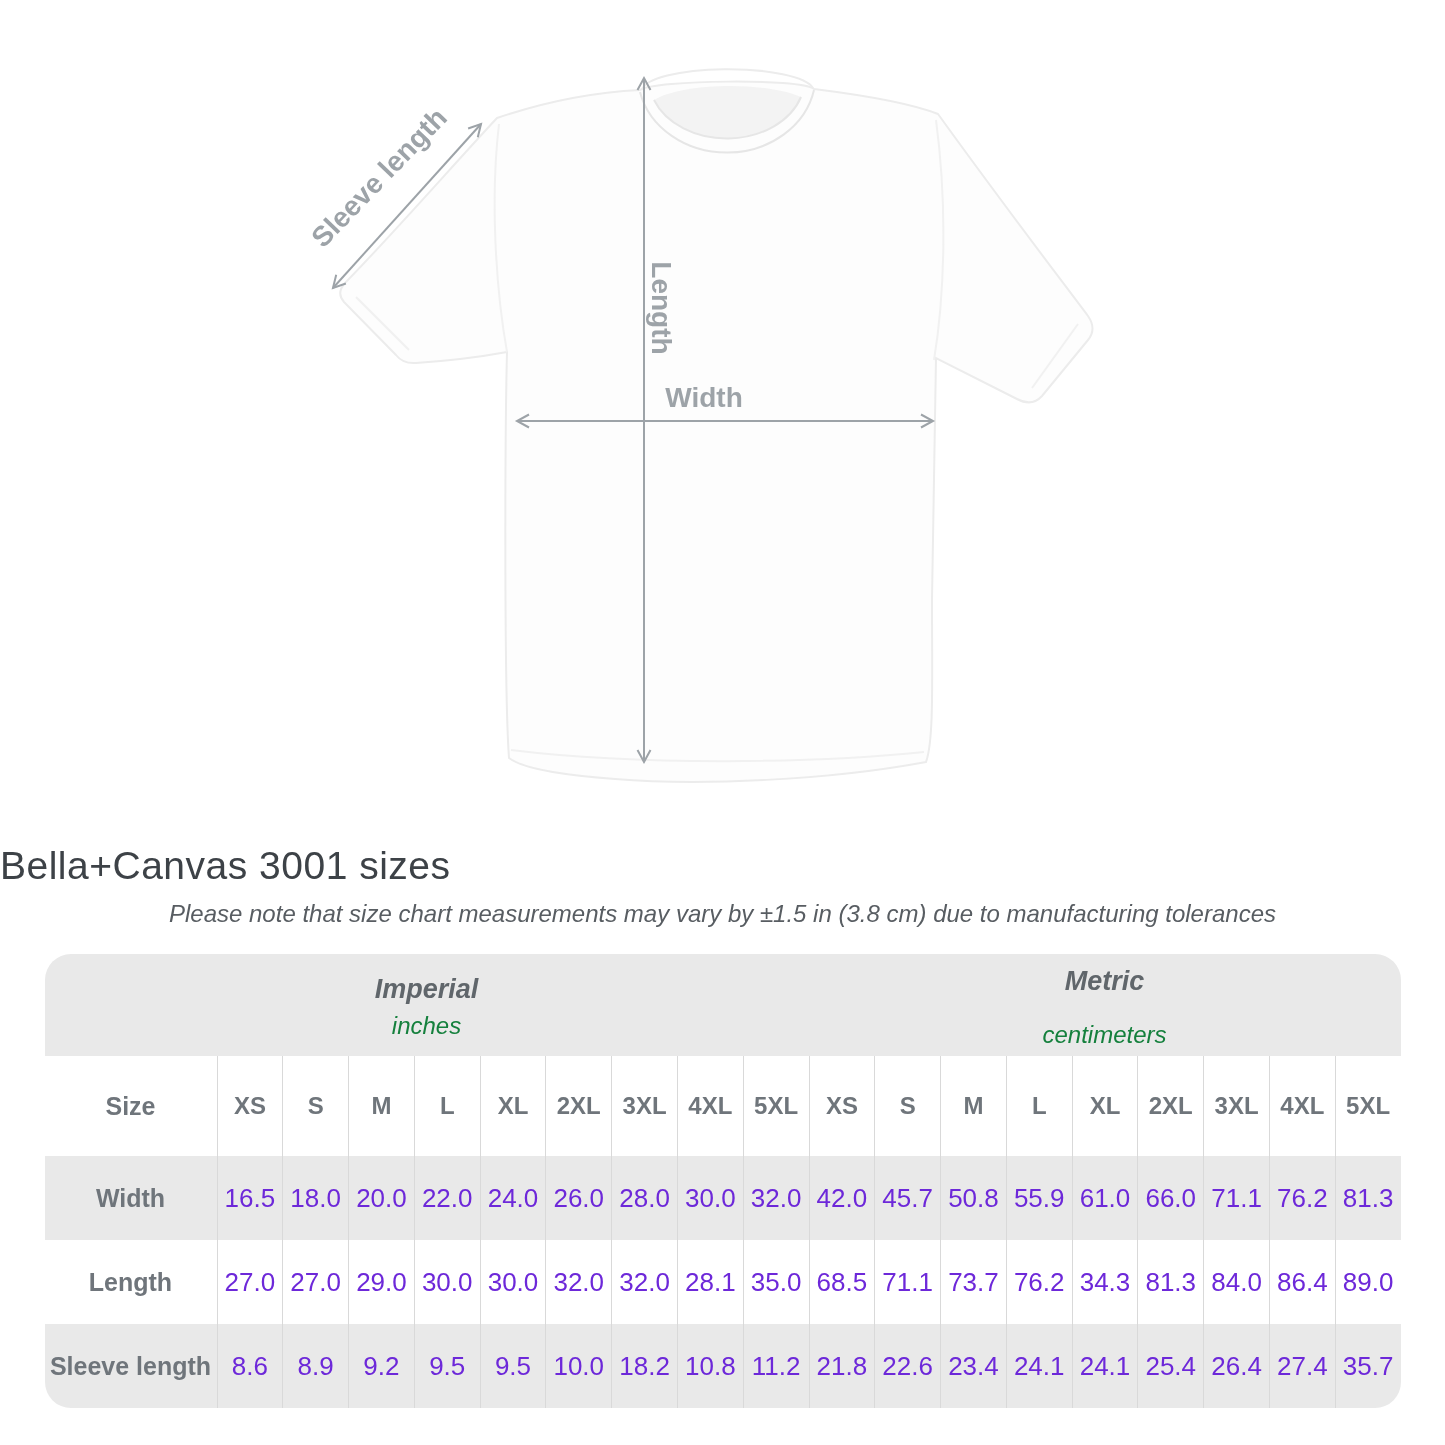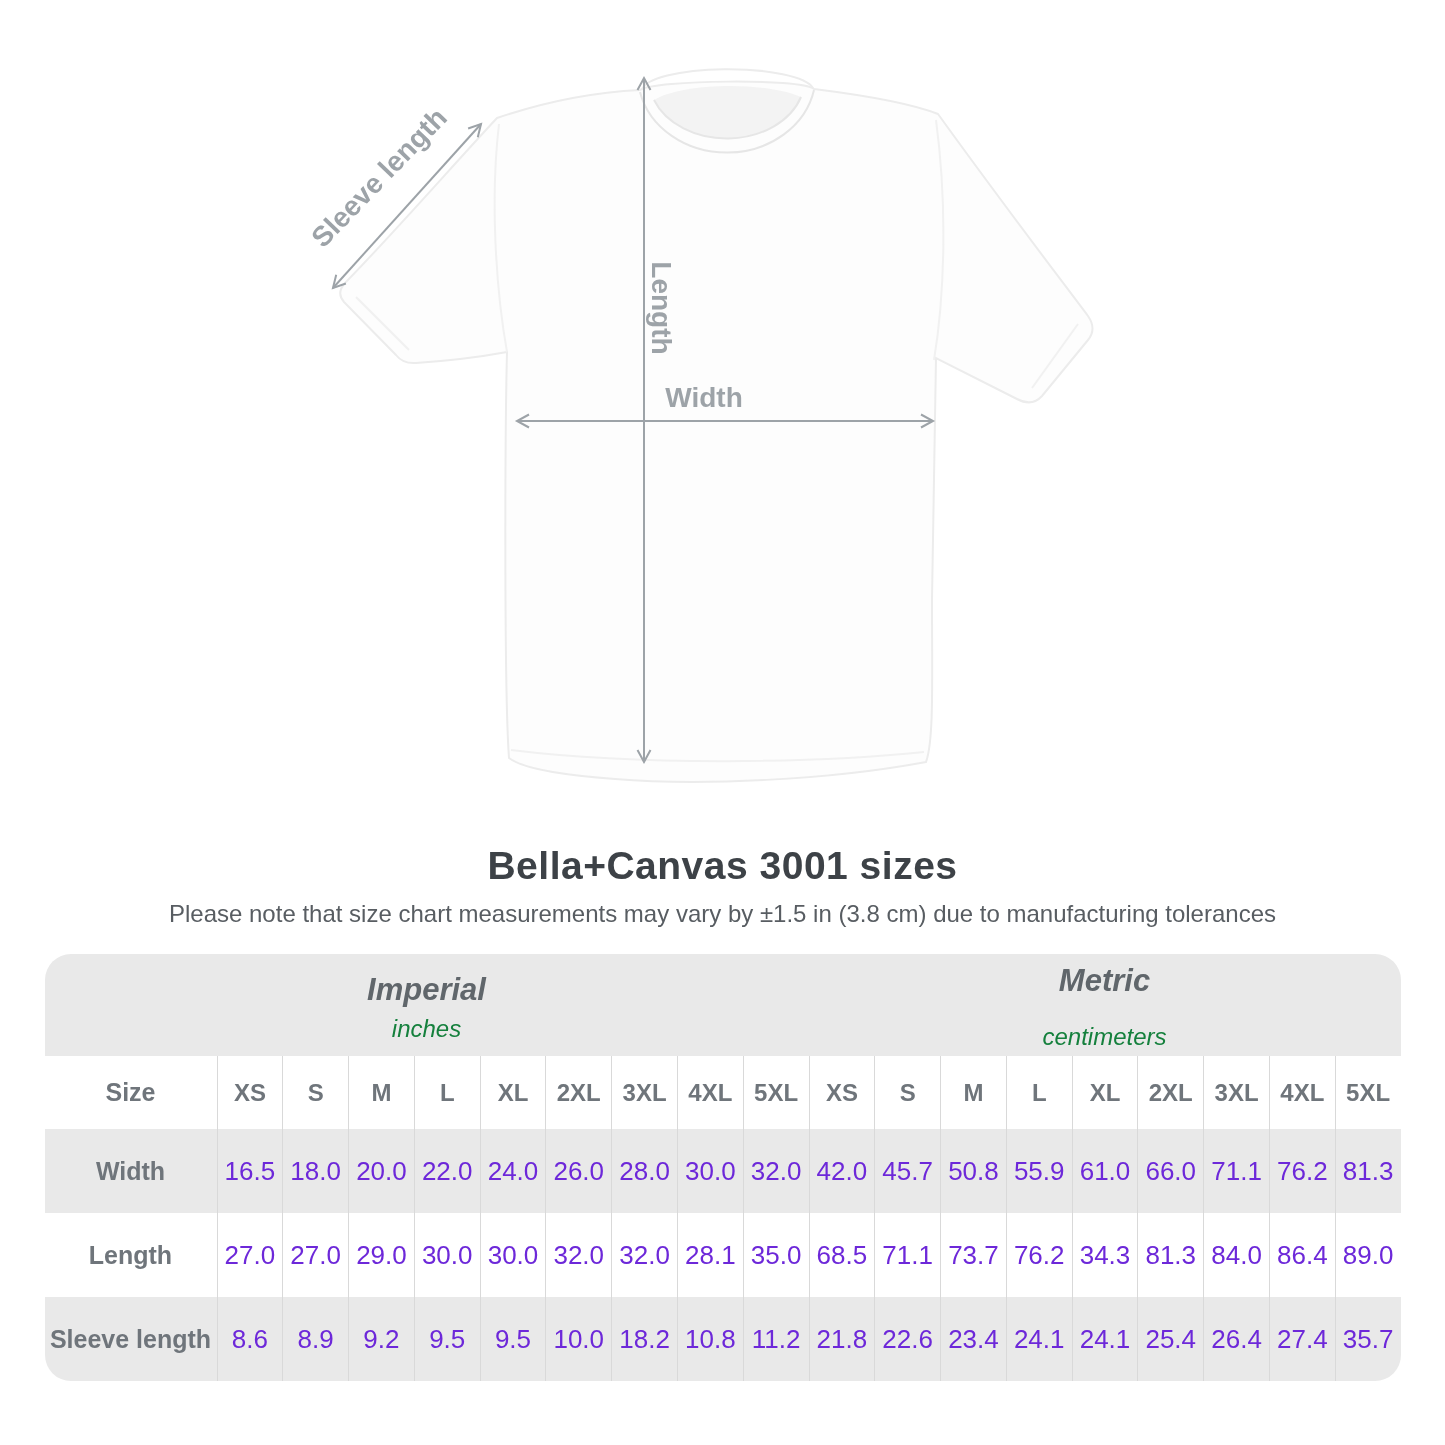--- a/index.html
+++ b/index.html
@@ -5,38 +5,38 @@
   * { margin:0; padding:0; box-sizing:border-box; }
   html,body { width:1445px; height:1445px; background:#ffffff; overflow:hidden;
     font-family:"Liberation Sans", sans-serif; }
   .page { width:1445px; height:1445px; background:#fff; }
 
   
   .figure { width:1445px; height:818px; position:relative; }
   .figure svg { display:block; }
 
   
-  .title { margin-top:26px; text-align:center; font-size:39px; font-weight:bold;
+  .title { margin-top:26px; font-size:39px; font-weight:normal;
     color:#3d4247; letter-spacing:0.5px; }
-  .note { margin-top:12px; text-align:center; font-size:24px; 
+  .note { margin-top:12px; text-align:center; font-size:24px; font-style:italic;
     color:#585d62; }
 
   
   .size-table { width:1356px; margin:26px auto 0 auto;
     display:grid; grid-template-columns:172px repeat(18, 1fr); }
   .cell { display:flex; align-items:center; justify-content:center; }
 
   .band { background:#e9e9e9; height:102px; flex-direction:column; gap:7px;
     padding-top:4px; }
   .band-left { grid-column:1 / span 10; border-top-left-radius:26px; }
   .band-right { grid-column:11 / span 9; border-top-right-radius:26px;gap:24px; }
-  .band-name { font-size:31px; font-weight:bold; font-style:italic; color:#60666b; }
+  .band-name { font-size:27px; font-weight:bold; font-style:italic; color:#60666b; }
   .band-unit { font-size:24px; font-style:italic; color:#15803d; }
 
-  .row-h { height:73px; background:#ffffff; }
+  .row-h { height:100px; background:#ffffff; }
   .row-a { height:84px; background:#e9e9e9; }
   .row-b { height:84px; background:#ffffff; }
   .head, .rowlabel { font-size:24px; font-weight:bold; color:#6f757b; }
   .rowlabel { font-size:25px; }
   .val { font-size:26px; color:#6d28d9; }
   .sep { border-left:1px solid #d9d9d9; }
   .corner-bl { border-bottom-left-radius:26px; }
   .corner-br { border-bottom-right-radius:26px; }
 </style>
 </head>

